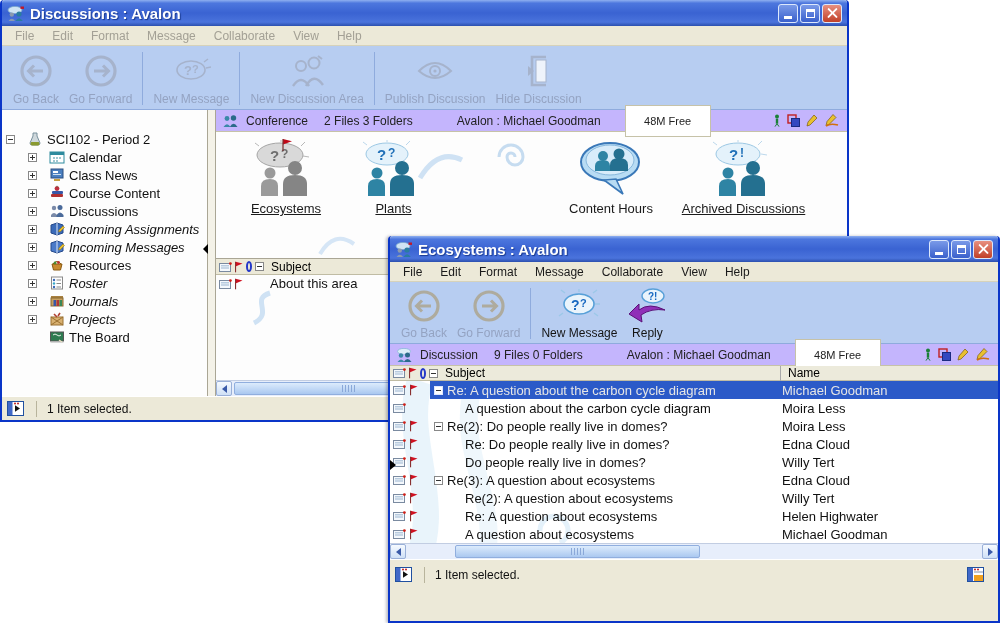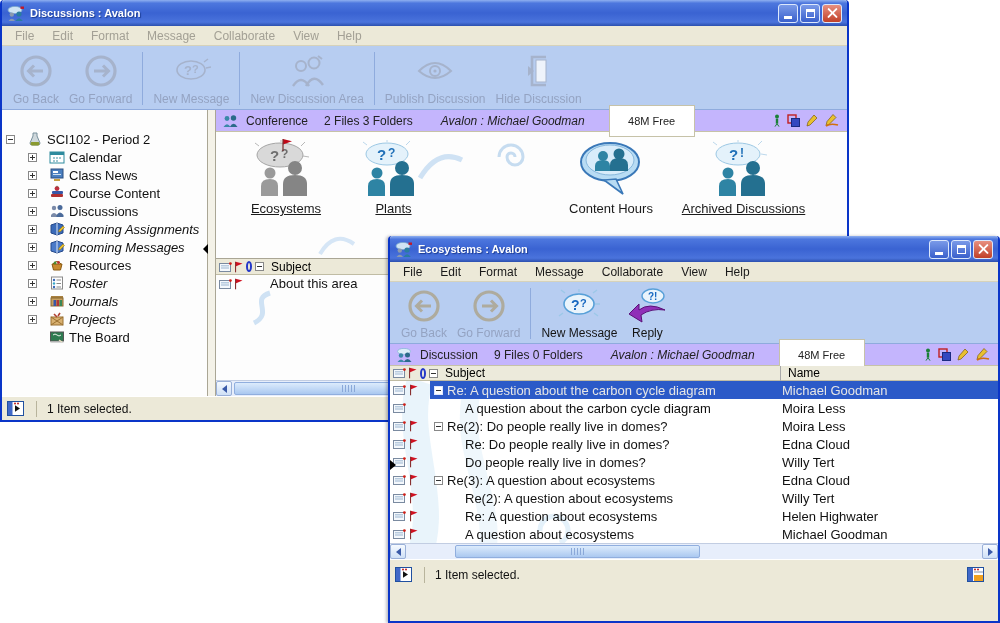--- a/index.html
+++ b/index.html
@@ -6,21 +6,21 @@
   html,body { width:1000px; height:623px; }
   body { background:#fff; font-family:"Liberation Sans", sans-serif; position:relative; overflow:hidden; }
   .window { position:absolute; border:2px solid #0a35c8; border-top:none; background:#ece9d8; border-radius:4px 4px 0 0; }
   .win1 { left:0; top:0; width:849px; height:422px; z-index:1; }
   .win2 { left:388px; top:236px; width:612px; height:387px; z-index:10; box-shadow:-2px 0 3px rgba(0,0,30,.25); }
 
   
   .titlebar { height:26px; display:flex; align-items:center; padding:0 5px;
     background:linear-gradient(180deg,#8fb0f0 0%,#4d77de 12%,#3a63d2 50%,#4a73dc 85%,#2b4fae 100%);
     border-radius:3px 3px 0 0; }
-  .title-text { color:#fff; font-weight:bold; font-size:11px; margin-left:5px; flex:1;
+  .title-text { color:#fff; font-weight:bold; font-size:15px; margin-left:5px; flex:1;
     text-shadow:1px 1px 1px #1a3a90; white-space:nowrap; }
   .win-buttons { display:flex; gap:2px; }
   .wbtn { width:20px; height:19px; border:1px solid #dce8fc; border-radius:3px; display:grid; place-items:center; }
   .wbtn.min,.wbtn.max { background:linear-gradient(#7a9ae8,#3a60cc); }
   .wbtn.close { background:linear-gradient(#e89080,#c04028); }
   .g-min { width:8px; height:3px; background:#fff; align-self:end; margin-bottom:3px; }
   .g-max { width:9px; height:9px; border:1px solid #fff; box-shadow:inset 0 2px #fff; }
   .g-x { position:relative; width:11px; height:11px; }
   .g-x::before,.g-x::after { content:""; position:absolute; left:-1px; top:4.5px; width:13px; height:2.2px; background:#fff; border-radius:1px; }
   .g-x::before { transform:rotate(45deg);} .g-x::after { transform:rotate(-45deg);}
@@ -39,21 +39,21 @@
   .tb-icon { height:38px; display:grid; place-items:center; }
   .tb-label { font-size:12px; white-space:nowrap; }
   .tb-btn.disabled .tb-label { color:#94a3c2; }
   .tb-btn.enabled .tb-label { color:#141414; }
   .tb-sep { width:1px; background:#8fabdd; margin:2px 5px; }
 
   
   .infobar { height:22px; background:#c4b5fd; border-bottom:1px solid #c6c2a8; display:flex; align-items:center; font-size:12px; color:#222; }
   .ib-kind { margin-left:7px; }
   .ib-counts { margin-left:16px; }
-  .ib-acct { margin-left:28px;font-style:italic; }
+  .ib-acct { margin-left:44px; }
   .freebox { margin-left:24px; width:86px; height:32px; background:#fff; border:1px solid #c6c2a8; font-size:11px; display:grid; place-items:center; }
   .ib-icons { margin-left:auto; margin-right:8px; display:flex; gap:6px; align-items:center; }
 
   
   .content1 { display:flex; height:286px; background:#fff; position:relative; }
   .sidebar { width:206px; background:#fdfdfd; border-right:1px solid #aaa695; padding-top:20px; }
   .splitgap { width:7px; background:#f4f2e8; }
   .rightpane { flex:1; display:flex; flex-direction:column; background:#fdfdfd; border-left:1px solid #aaa695; position:relative; }
   .tree-row { height:18px; display:flex; align-items:center; font-size:13px; color:#101010; }
   .tree-row .tlabel { margin-left:4px; white-space:nowrap; }

